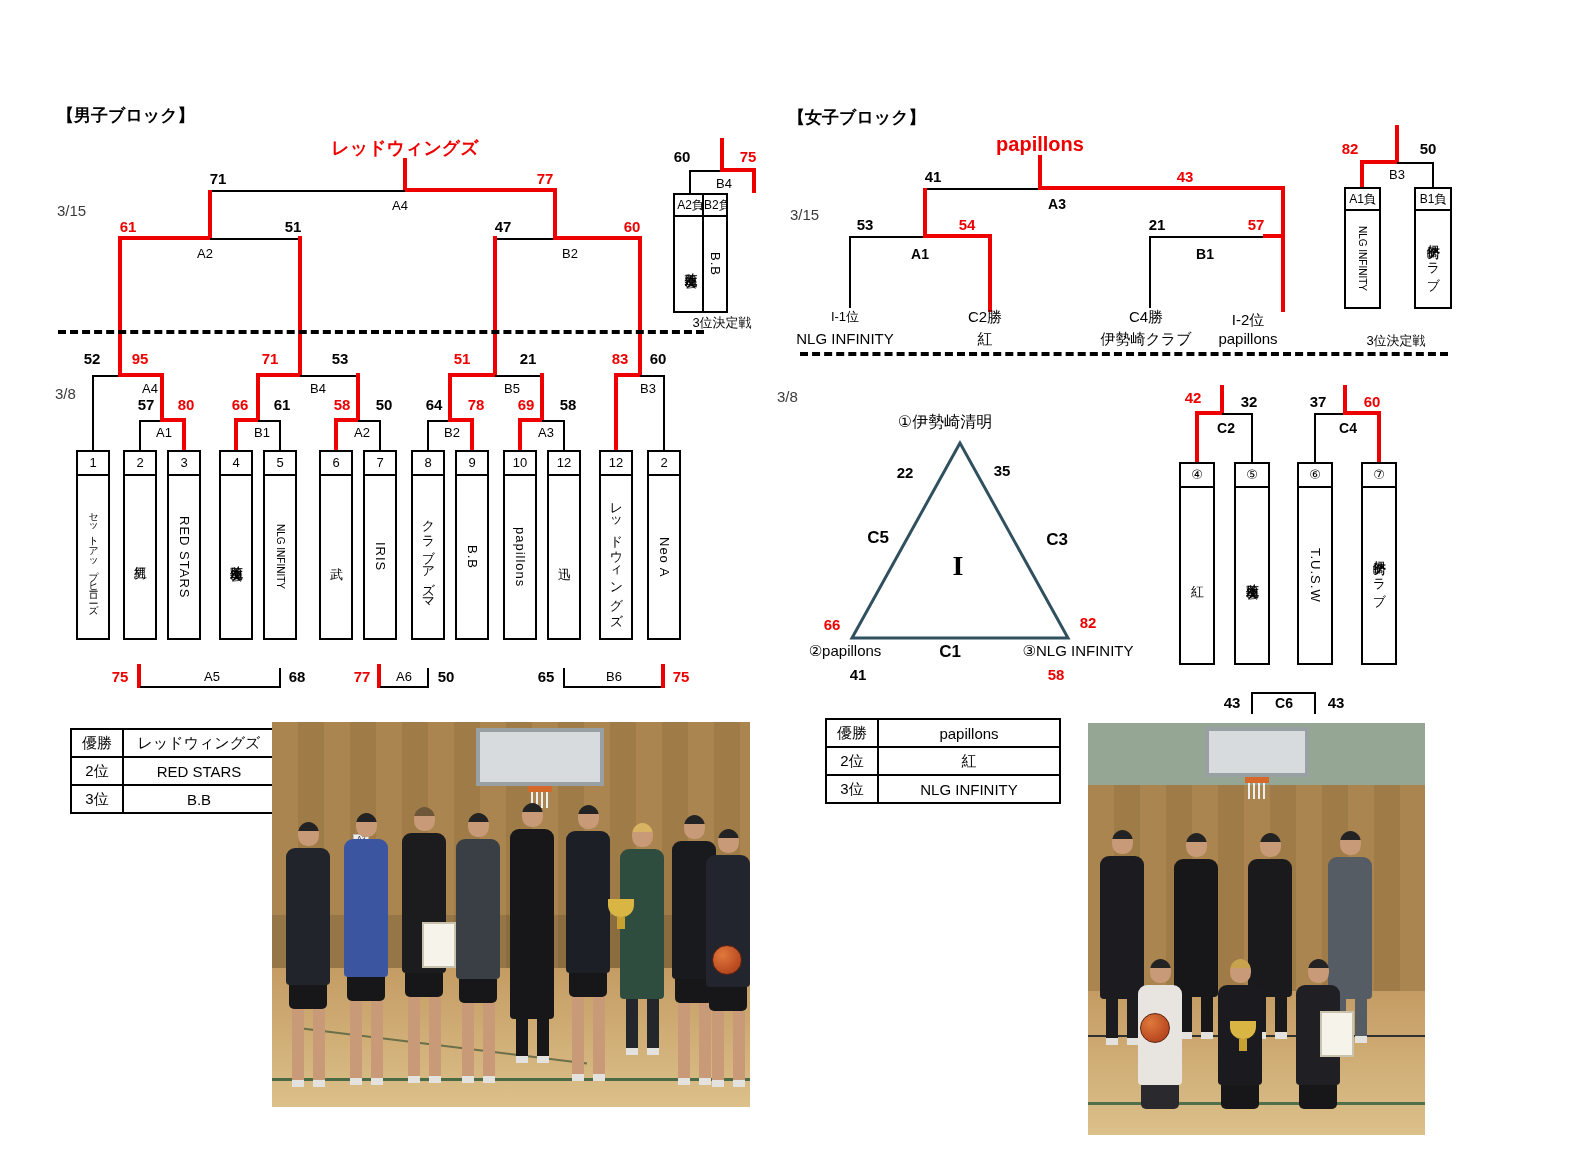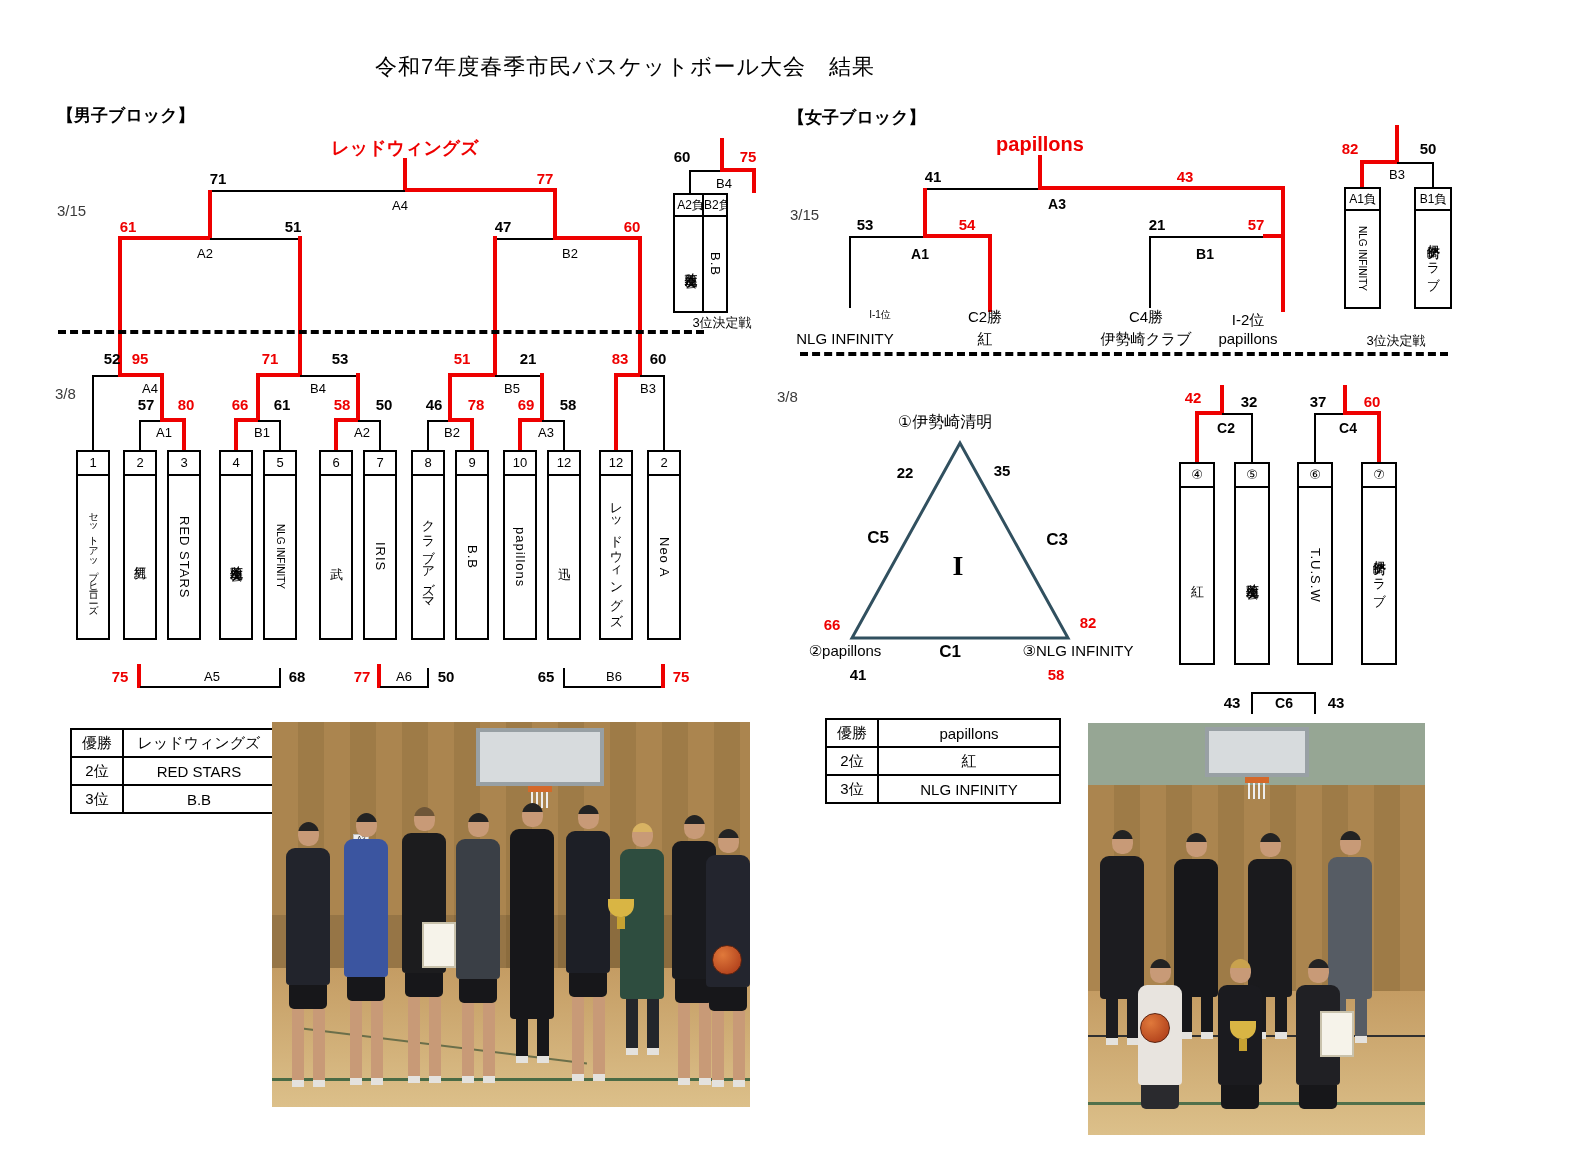--- a/index.html
+++ b/index.html
@@ -66,21 +66,20 @@
   .ball { width:30px; height:30px; border-radius:50%; background:radial-gradient(circle at 35% 32%,#e0793b,#b3431d 78%); border:1px solid #5c2310; }
   .cert { width:34px; height:46px; background:#f6f3ea; border:2px solid #c9c2ac; }
   .cup { width:26px; height:18px; background:#d9b544; border-radius:0 0 12px 12px; }
   .cup:after { content:""; display:block; width:8px; height:12px; background:#c7a232; margin:18px auto 0; }
 </style>
 </head>
 <body>
 
 <div class="page">
 
-  <div class="title">令和7年度春季市民バスケットボール大会　結果</div>
 
   <div class="blockhdr" style="left:57px;top:104px">【男子ブロック】</div>
   <div class="date" style="left:57px;top:202px">3/15</div>
   <div class="date" style="left:55px;top:385px">3/8</div>
 
   <div class="champ" style="left:405px;top:136px">レッドウィングズ</div>
   <div class="rv" style="left:403px;top:158px;height:34px"></div>
 
   <div class="h" style="left:210px;top:190px;width:197px"></div>
   <div class="rh" style="left:405px;top:188px;width:152px"></div>
@@ -107,21 +106,21 @@
   <div class="rv" style="left:493px;top:236px;height:141px"></div>
   <div class="rv" style="left:638px;top:236px;height:141px"></div>
 
   <div class="dash" style="left:58px;top:330px;width:646px"></div>
   <div class="caption" style="left:722px;top:314px">3位決定戦</div>
 
   <div class="h" style="left:93px;top:375px;width:27px"></div>
   <div class="rh" style="left:118px;top:373px;width:46px"></div>
   <div class="rv" style="left:160px;top:373px;height:49px"></div>
   <div class="v" style="left:92px;top:375px;height:75px"></div>
-  <div class="score" style="left:112px;top:350px">52</div>
+  <div class="score" style="left:92px;top:350px">52</div>
   <div class="score red" style="left:140px;top:350px">95</div>
   <div class="mlabel" style="left:150px;top:381px">A4</div>
 
   <div class="rh" style="left:256px;top:373px;width:46px"></div>
   <div class="h" style="left:300px;top:375px;width:58px"></div>
   <div class="rv" style="left:256px;top:373px;height:49px"></div>
   <div class="rv" style="left:356px;top:373px;height:49px"></div>
   <div class="score red" style="left:270px;top:350px">71</div>
   <div class="score" style="left:340px;top:350px">53</div>
   <div class="mlabel" style="left:318px;top:381px">B4</div>
@@ -163,21 +162,21 @@
   <div class="rv" style="left:334px;top:418px;height:32px"></div>
   <div class="v" style="left:379px;top:420px;height:30px"></div>
   <div class="score red" style="left:342px;top:396px">58</div>
   <div class="score" style="left:384px;top:396px">50</div>
   <div class="mlabel" style="left:362px;top:425px">A2</div>
 
   <div class="h" style="left:428px;top:420px;width:22px"></div>
   <div class="rh" style="left:448px;top:418px;width:26px"></div>
   <div class="v" style="left:427px;top:420px;height:30px"></div>
   <div class="rv" style="left:470px;top:418px;height:32px"></div>
-  <div class="score" style="left:434px;top:396px">46</div>
+  <div class="score" style="left:434px;top:396px">64</div>
   <div class="score red" style="left:476px;top:396px">78</div>
   <div class="mlabel" style="left:452px;top:425px">B2</div>
 
   <div class="rh" style="left:518px;top:418px;width:26px"></div>
   <div class="h" style="left:542px;top:420px;width:22px"></div>
   <div class="rv" style="left:518px;top:418px;height:32px"></div>
   <div class="v" style="left:563px;top:420px;height:30px"></div>
   <div class="score red" style="left:526px;top:396px">69</div>
   <div class="score" style="left:568px;top:396px">58</div>
   <div class="mlabel" style="left:546px;top:425px">A3</div>
@@ -335,21 +334,21 @@
   <div class="score red" style="left:1185px;top:168px">43</div>
   <div class="mlabel" style="left:1057px;top:196px;font-weight:bold;font-size:14px">A3</div>
 
   <div class="h" style="left:850px;top:236px;width:75px"></div>
   <div class="rh" style="left:923px;top:234px;width:69px"></div>
   <div class="v" style="left:849px;top:236px;height:72px"></div>
   <div class="rv" style="left:988px;top:234px;height:78px"></div>
   <div class="score" style="left:865px;top:216px">53</div>
   <div class="score red" style="left:967px;top:216px">54</div>
   <div class="mlabel" style="left:920px;top:246px;font-weight:bold;font-size:14px">A1</div>
-  <div class="caption" style="left:880px;top:308px;font-size:10px">I-1位</div>
+  <div class="caption" style="left:845px;top:308px;font-size:13px">I-1位</div>
   <div class="caption" style="left:845px;top:330px;font-size:15px">NLG INFINITY</div>
   <div class="caption" style="left:985px;top:308px;font-size:15px">C2勝</div>
   <div class="caption" style="left:985px;top:330px;font-size:15px">紅</div>
 
   <div class="h" style="left:1150px;top:236px;width:117px"></div>
   <div class="rh" style="left:1263px;top:234px;width:22px"></div>
   <div class="v" style="left:1149px;top:236px;height:72px"></div>
   <div class="score" style="left:1157px;top:216px">21</div>
   <div class="score red" style="left:1256px;top:216px">57</div>
   <div class="mlabel" style="left:1205px;top:246px;font-weight:bold;font-size:14px">B1</div>

